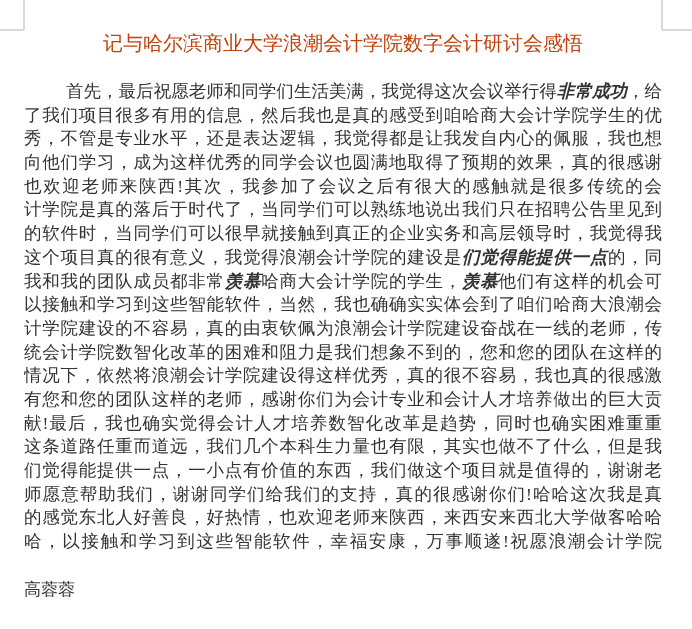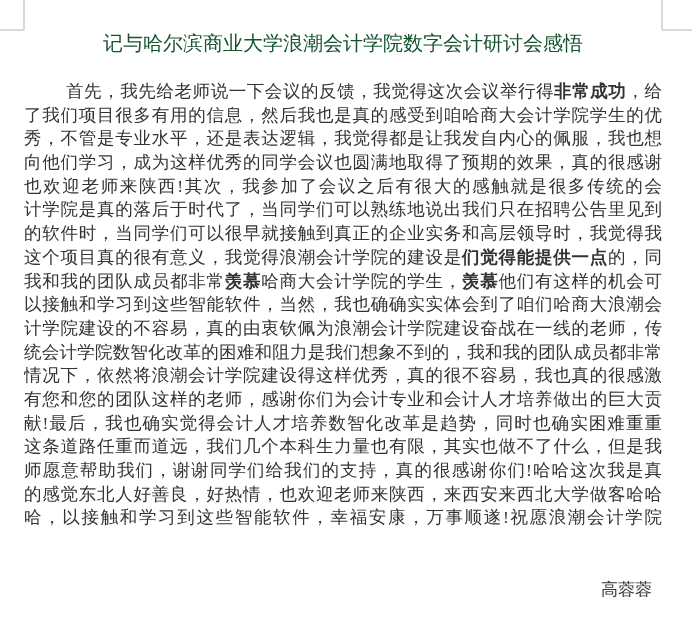--- a/index.html
+++ b/index.html
@@ -26,80 +26,81 @@
   .doc-title {
     position: absolute;
     top: 30px;
     left: 24px;
     width: 638px;
     margin: 0;
     text-align: center;
     font-size: 20px;
     font-weight: normal;
     line-height: 26px;
-    color: #14532d;
+    color: #c2410c;
   }
   .doc-body {
     position: absolute;
     top: 80px;
     left: 24px;
     width: 638px;
     font-size: 17.5px;
   }
   .line {
     height: 23.7px;
     line-height: 23.7px;
     text-align: justify;
     text-align-last: justify;
     overflow: hidden;
     white-space: normal;
   }
   .line.indent { text-indent: 42px; }
   .line.last   { text-align-last: left; }
-  .b { font-weight: bold; }
+  .b { font-weight: bold; font-style: italic; }
   .signature {
     position: absolute;
     top: 578px;
     left: 24px;
     width: 638px;
     padding-right: 10px;
     box-sizing: border-box;
-    text-align: right;
+    text-align: left;
     font-size: 17px;
     line-height: 23.7px;
     color: #333333;
   }
 </style>
 </head>
 <body>
 
 <div class="page">
   <div class="crop crop-tl-v"></div>
   <div class="crop crop-tl-h"></div>
   <div class="crop crop-tr-v"></div>
   <div class="crop crop-tr-h"></div>
 
   <h1 class="doc-title">记与哈尔滨商业大学浪潮会计学院数字会计研讨会感悟</h1>
 
   <div class="doc-body">
-      <div class="line indent"><span class="">首先，我先给老师说一下会议的反馈，我觉得这次会议举行得</span><span class="b">非常成功</span><span class="">，给</span></div>
+      <div class="line indent"><span class="">首先，最后祝愿老师和同学们生活美满，我觉得这次会议举行得</span><span class="b">非常成功</span><span class="">，给</span></div>
       <div class="line"><span class="">了我们项目很多有用的信息，然后我也是真的感受到咱哈商大会计学院学生的优</span></div>
       <div class="line"><span class="">秀，不管是专业水平，还是表达逻辑，我觉得都是让我发自内心的佩服，我也想</span></div>
       <div class="line"><span class="">向他们学习，成为这样优秀的同学会议也圆满地取得了预期的效果，真的很感谢</span></div>
       <div class="line"><span class="">也欢迎老师来陕西!其次，我参加了会议之后有很大的感触就是很多传统的会</span></div>
       <div class="line"><span class="">计学院是真的落后于时代了，当同学们可以熟练地说出我们只在招聘公告里见到</span></div>
       <div class="line"><span class="">的软件时，当同学们可以很早就接触到真正的企业实务和高层领导时，我觉得我</span></div>
       <div class="line"><span class="">这个项目真的很有意义，我觉得浪潮会计学院的建设是</span><span class="b">们觉得能提供一点</span><span class="">的，同时，</span></div>
       <div class="line"><span class="">我和我的团队成员都非常</span><span class="b">羡慕</span><span class="">哈商大会计学院的学生，</span><span class="b">羡慕</span><span class="">他们有这样的机会可</span></div>
       <div class="line"><span class="">以接触和学习到这些智能软件，当然，我也确确实实体会到了咱们哈商大浪潮会</span></div>
       <div class="line"><span class="">计学院建设的不容易，真的由衷钦佩为浪潮会计学院建设奋战在一线的老师，传</span></div>
-      <div class="line"><span class="">统会计学院数智化改革的困难和阻力是我们想象不到的，我和我的团队成员都非常</span></div>
+      <div class="line"><span class="">统会计学院数智化改革的困难和阻力是我们想象不到的，您和您的团队在这样的</span></div>
       <div class="line"><span class="">情况下，依然将浪潮会计学院建设得这样优秀，真的很不容易，我也真的很感激</span></div>
       <div class="line"><span class="">有您和您的团队这样的老师，感谢你们为会计专业和会计人才培养做出的巨大贡</span></div>
       <div class="line"><span class="">献!最后，我也确实觉得会计人才培养数智化改革是趋势，同时也确实困难重重</span></div>
       <div class="line"><span class="">这条道路任重而道远，我们几个本科生力量也有限，其实也做不了什么，但是我</span></div>
+      <div class="line"><span class="">们觉得能提供一点，一小点有价值的东西，我们做这个项目就是值得的，谢谢老</span></div>
       <div class="line"><span class="">师愿意帮助我们，谢谢同学们给我们的支持，真的很感谢你们!哈哈这次我是真</span></div>
       <div class="line"><span class="">的感觉东北人好善良，好热情，也欢迎老师来陕西，来西安来西北大学做客哈哈</span></div>
       <div class="line"><span class="">哈，以接触和学习到这些智能软件，幸福安康，万事顺遂!祝愿浪潮会计学院</span></div>
     </div>
 
   <div class="signature">高蓉蓉</div>
 </div>
 
 </body></html>

